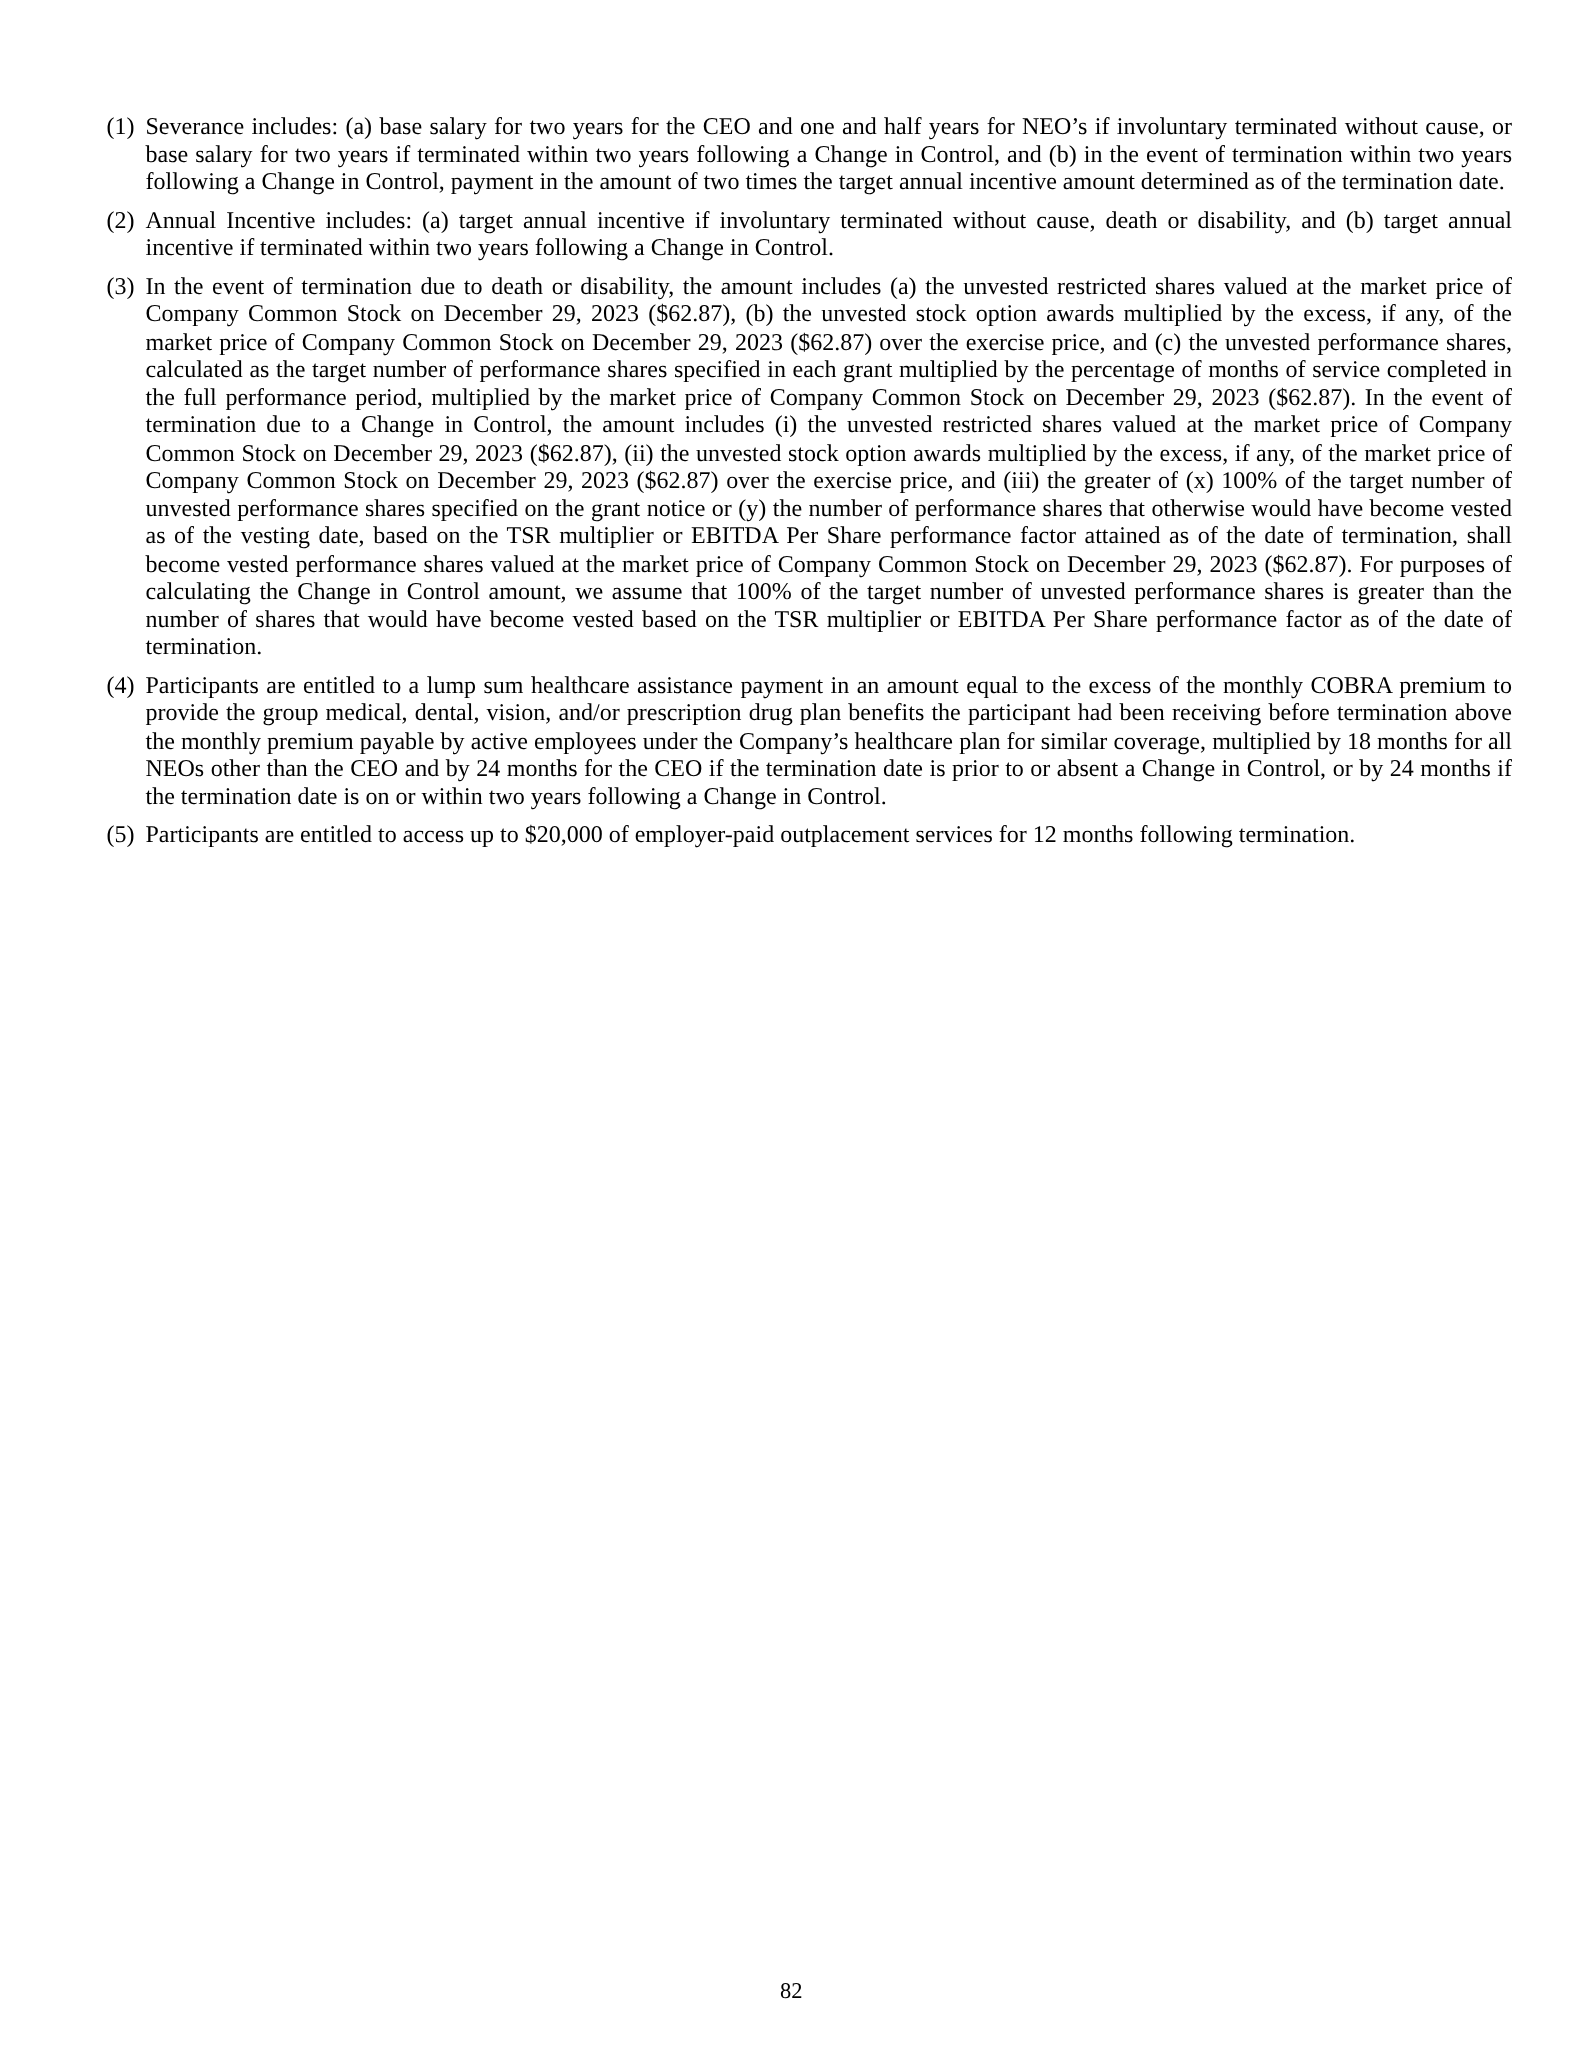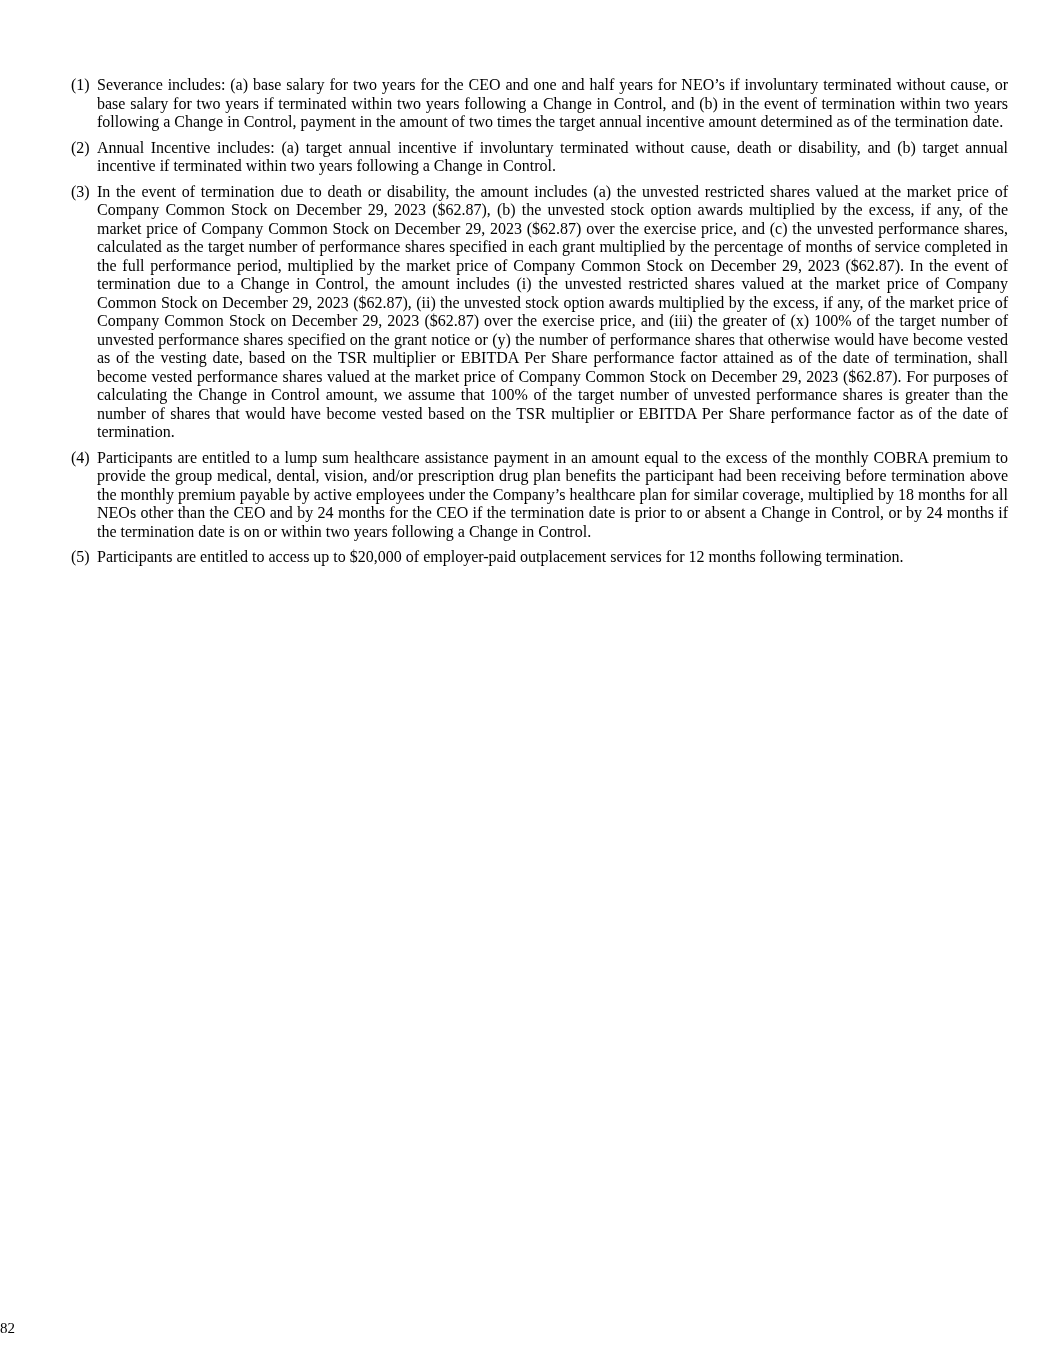--- a/index.html
+++ b/index.html
@@ -33,21 +33,21 @@
   }
   .fn-text {
     flex: 1;
     text-align: justify;
   }
   .page-number {
     position: absolute;
     top: 1319px;
     left: 0;
     width: 100%;
-    text-align: left;
+    text-align: center;
     font-size: 15px;
     line-height: 18px;
   }
 </style>
 </head>
 <body>
 
 <div class="page">
   <div class="content">
 

